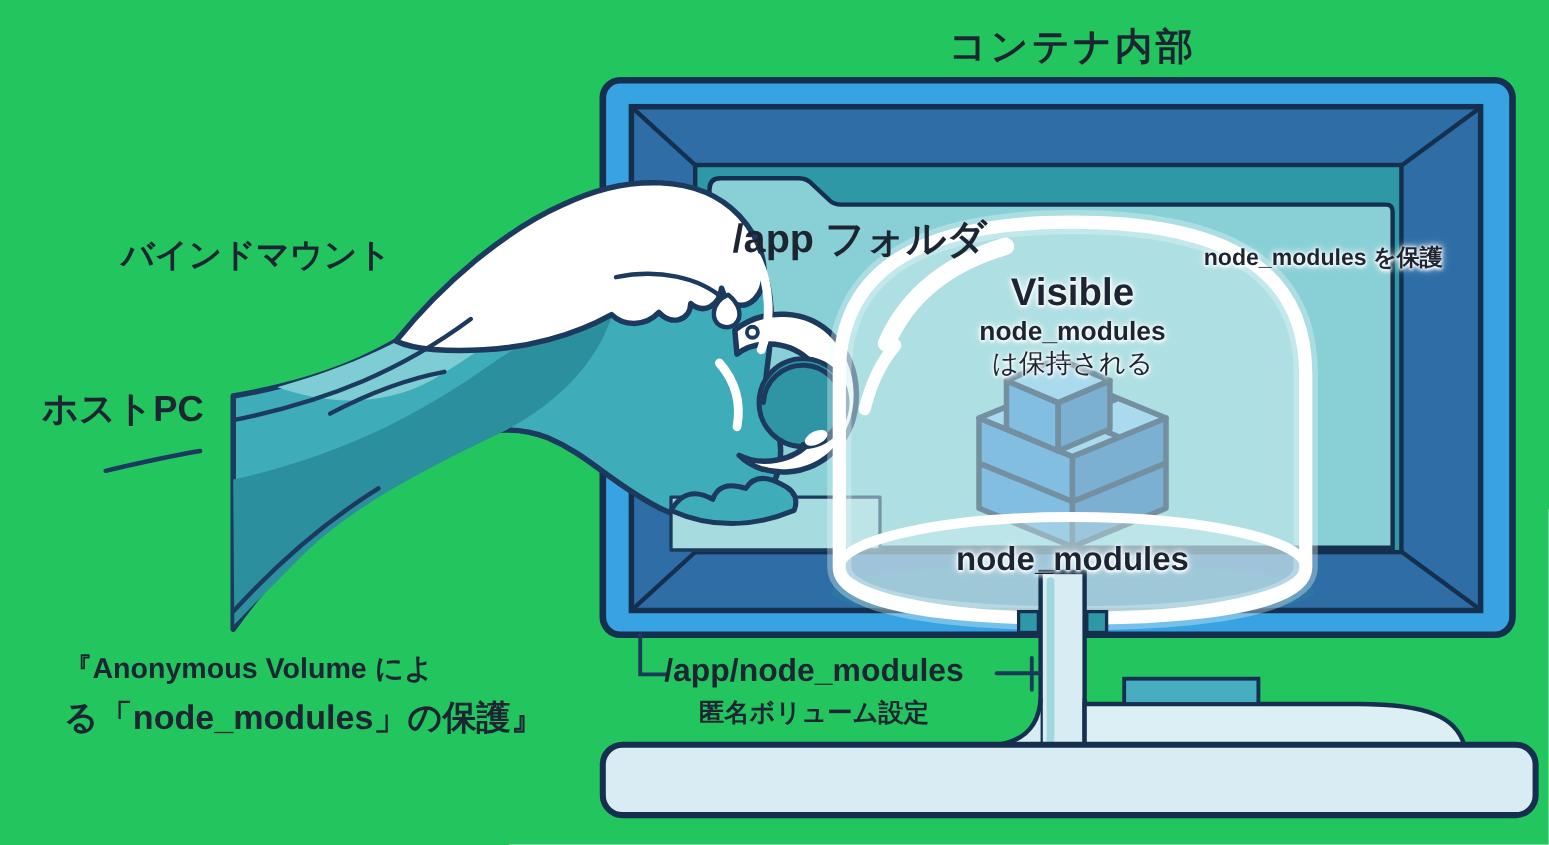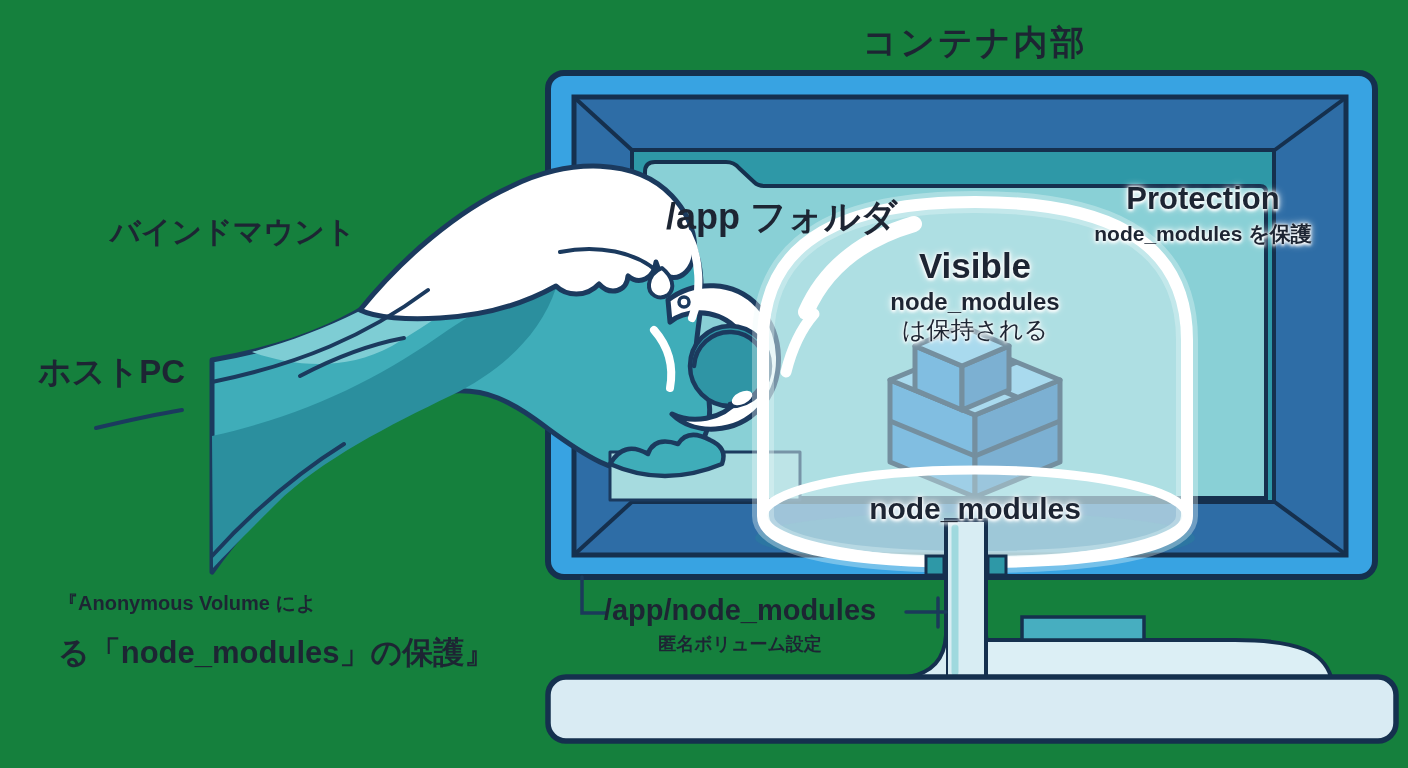--- a/index.html
+++ b/index.html
@@ -1,16 +1,16 @@
 <!DOCTYPE html>
 <html><head>
 <meta charset="utf-8">
 <style>
   html,body{margin:0;padding:0;background:#ffffff;}
-  .stage{position:relative;width:1408px;height:768px;background:#15803d;overflow:hidden;
+  .stage{position:relative;width:1408px;height:768px;background:#22c55e;overflow:hidden;
          font-family:"Liberation Sans","DejaVu Sans",sans-serif;color:#1d2533;}
   .stage svg{position:absolute;left:0;top:0;}
   .label{position:absolute;font-weight:800;white-space:nowrap;}
   .center{text-align:center;}
   .glow{text-shadow:0 0 5px #fff,0 0 9px #fff,0 2px 3px rgba(255,255,255,.95),0 0 2px #fff;}
 </style>
 </head>
 <body>
 
 <div class="stage">
@@ -131,28 +131,27 @@
   </svg>
 
   <div class="label center" style="left:770px;top:20px;width:410px;font-size:34px;letter-spacing:3px;">コンテナ内部</div>
 
   <div class="label" style="left:110px;top:212px;font-size:30px;">バインドマウント</div>
 
   <div class="label" style="left:38px;top:350px;font-size:33px;">ホストPC</div>
 
   <div class="label" style="left:666px;top:193px;font-size:36px;font-weight:700;">/app フォルダ</div>
 
-  <div class="label center glow" style="left:1073px;top:181px;width:260px;font-size:31px;">Protection</div>
   <div class="label center glow" style="left:1073px;top:220px;width:260px;font-size:21px;font-weight:700;">node_modules を保護</div>
 
   <div class="label center glow" style="left:875px;top:246px;width:200px;font-size:35px;text-align:center;">Visible</div>
   <div class="label center glow" style="left:875px;top:288px;width:200px;font-size:24px;font-weight:700;">node_modules</div>
   <div class="label center glow" style="left:875px;top:314px;width:200px;font-size:24px;font-weight:400;">は保持される</div>
 
   <div class="label center glow" style="left:855px;top:492px;width:240px;font-size:30px;">node_modules</div>
 
-  <div class="label" style="left:58px;top:590px;font-size:20px;">『Anonymous Volume によ</div>
+  <div class="label" style="left:58px;top:590px;font-size:26px;">『Anonymous Volume によ</div>
   <div class="label" style="left:58px;top:632px;font-size:31px;">る「node_modules」の保護』</div>
 
   <div class="label center" style="left:560px;top:594px;width:360px;font-size:29px;">/app/node_modules</div>
-  <div class="label center" style="left:560px;top:632px;width:360px;font-size:18px;">匿名ボリューム設定</div>
+  <div class="label center" style="left:560px;top:632px;width:360px;font-size:23px;">匿名ボリューム設定</div>
 
 </div>
 
 </body></html>

